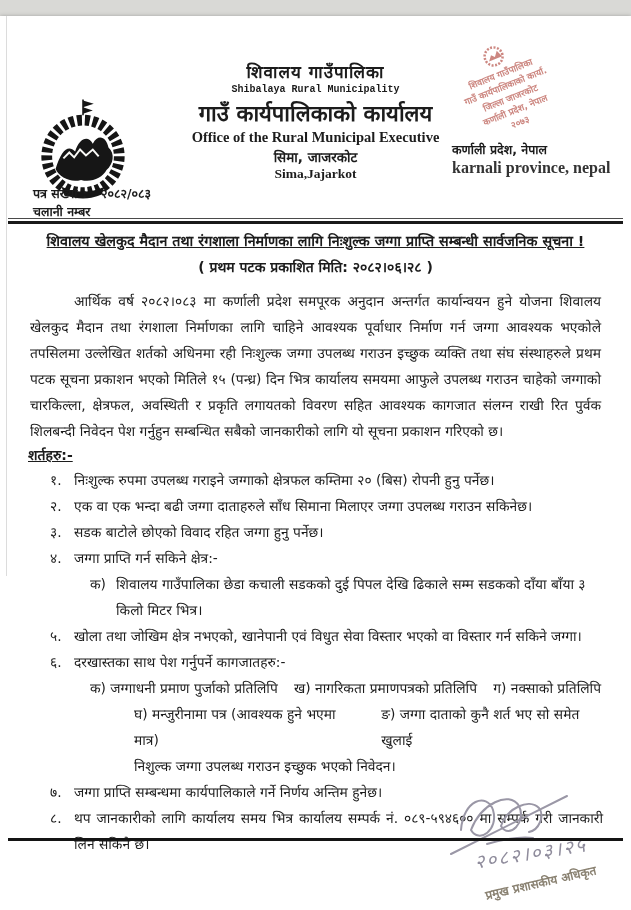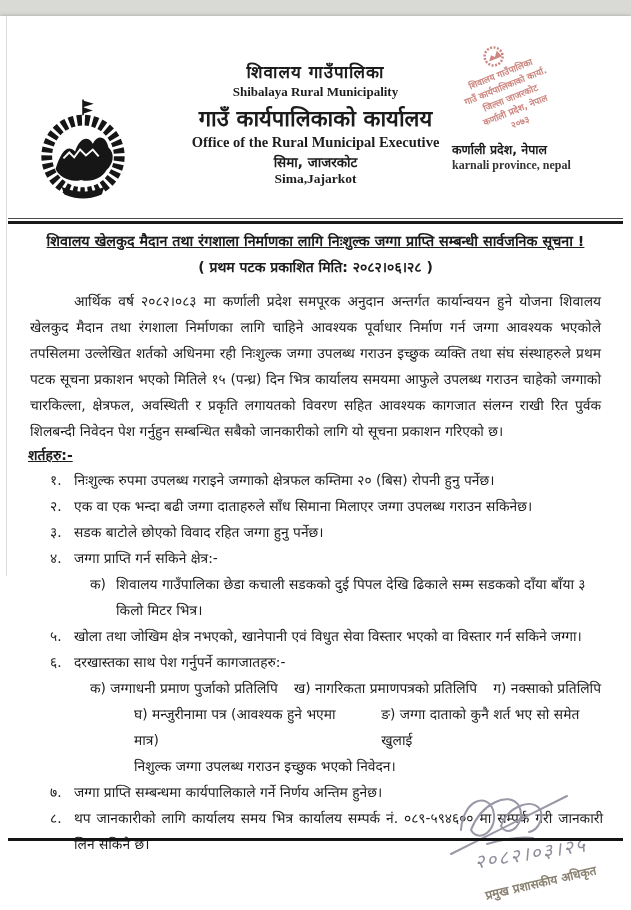--- a/index.html
+++ b/index.html
@@ -7,38 +7,38 @@
   .page {
     position:relative; width:631px; height:910px; margin:16px auto;
     background:#ffffff; color:#1c1c1c; overflow:hidden;
     box-shadow:0 0 4px rgba(0,0,0,.25);
   }
   .scan-edge { position:absolute; left:6px; top:0; width:1px; height:560px; background:rgba(60,60,60,.18); }
 
   
   .hdr-center { position:absolute; left:110px; right:110px; top:44px; text-align:center; }
   .np-small  { font-size:17px; font-weight:bold; letter-spacing:1px; }
-  .en-small  { font-family:Liberation Serif, serif; font-weight:bold; font-size:13px; margin-top:1px; }
+  .en-small  { font-family:Liberation Mono, monospace; font-weight:bold; font-size:10px; margin-top:1px; }
   .np-large  { font-size:22px; font-weight:bold; margin-top:2px; }
   .en-sub    { font-family:"Liberation Serif", serif; font-weight:bold; font-size:14.5px; margin-top:2px; }
   .np-place  { font-size:13.5px; font-weight:bold; margin-top:2px; }
   .en-place  { font-family:"Liberation Serif", serif; font-weight:bold; font-size:13.5px; }
 
   .emblem { position:absolute; left:34px; top:82px; width:98px; height:104px; }
 
   .stamp {
     position:absolute; left:436px; top:26px; width:140px; text-align:center;
     transform:rotate(-22deg); color:#c06a62; opacity:.8;
     font-size:9px; font-weight:bold; line-height:1.45;
   }
   .stamp svg { display:block; margin:0 auto 1px; }
 
   .province { position:absolute; left:452px; top:126px; line-height:1.3; }
   .prov-np { font-size:12.5px; font-weight:bold; }
-  .prov-en { font-family:"Liberation Serif", serif; font-weight:bold; font-size:12px; color:#333; }
+  .prov-en { font-family:"Liberation Serif", serif; font-weight:bold; font-size:16px; color:#333; }
 
   .ref { position:absolute; left:33px; top:169px; font-size:12.5px; font-weight:bold; line-height:1.45; }
   .ref .val { margin-left:14px; }
 
   .rule-wrap { position:absolute; left:8px; right:8px; top:202px; }
   .rule-thin  { height:1px; background:#4a4a4a; }
   .rule-thick { height:3px; background:#191919; margin-top:2px; }
 
   
   .content { position:absolute; left:28px; right:28px; top:212px; font-size:13.8px; }
@@ -110,20 +110,26 @@
     <div>जिल्ला जाजरकोट</div>
     <div>कर्णाली प्रदेश, नेपाल</div>
     <div>२०७३</div>
   </div>
 
   <div class="province">
     <div class="prov-np">कर्णाली प्रदेश, नेपाल</div>
     <div class="prov-en">karnali province, nepal</div>
   </div>
 
+  <div class="ref">
+    <div>
+      <span>पत्र संख्या :</span><span class="val">२०८२/०८३</span>
+    </div>
+    <div>चलानी नम्बर</div>
+  </div>
 
   <div class="rule-wrap">
     <div class="rule-thin"></div>
     <div class="rule-thick"></div>
   </div>
 
   <div class="content">
     <div class="subject">शिवालय खेलकुद मैदान तथा रंगशाला निर्माणका लागि निःशुल्क जग्गा प्राप्ति सम्बन्धी सार्वजनिक सूचना !</div>
     <div class="pub-line">( प्रथम पटक प्रकाशित मिति: २०८२।०६।२८ )</div>
     <div class="para">आर्थिक वर्ष २०८२।०८३ मा कर्णाली प्रदेश समपूरक अनुदान अन्तर्गत कार्यान्वयन हुने योजना शिवालय खेलकुद मैदान तथा रंगशाला निर्माणका लागि चाहिने आवश्यक पूर्वाधार निर्माण गर्न जग्गा आवश्यक भएकोले तपसिलमा उल्लेखित शर्तको अधिनमा रही निःशुल्क जग्गा उपलब्ध गराउन इच्छुक व्यक्ति तथा संघ संस्थाहरुले प्रथम पटक सूचना प्रकाशन भएको मितिले १५ (पन्ध्र) दिन भित्र कार्यालय समयमा आफुले उपलब्ध गराउन चाहेको जग्गाको चारकिल्ला, क्षेत्रफल, अवस्थिती र प्रकृति लगायतको विवरण सहित आवश्यक कागजात संलग्न राखी रित पुर्वक शिलबन्दी निवेदन पेश गर्नुहुन सम्बन्धित सबैको जानकारीको लागि यो सूचना प्रकाशन गरिएको छ।</div>

